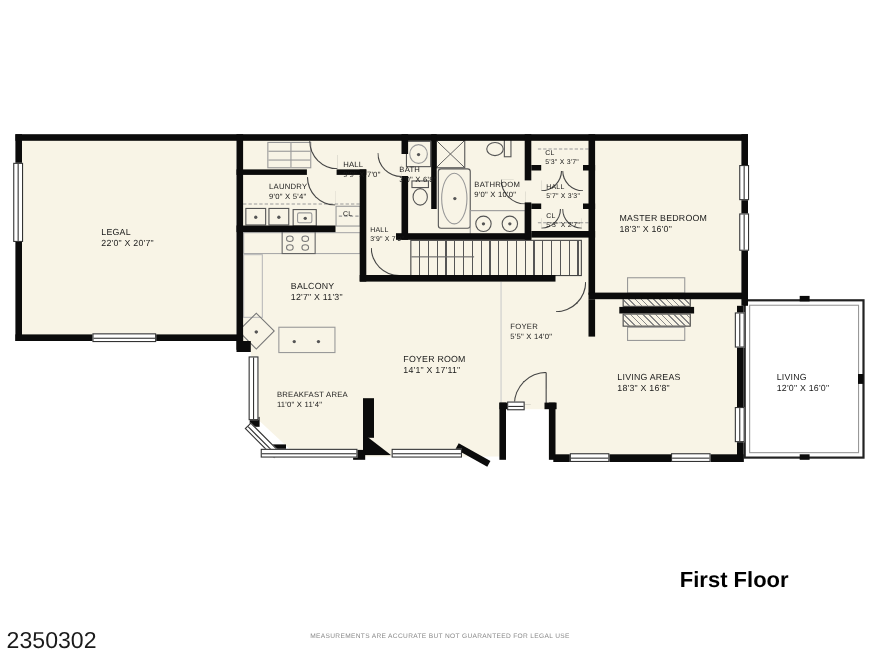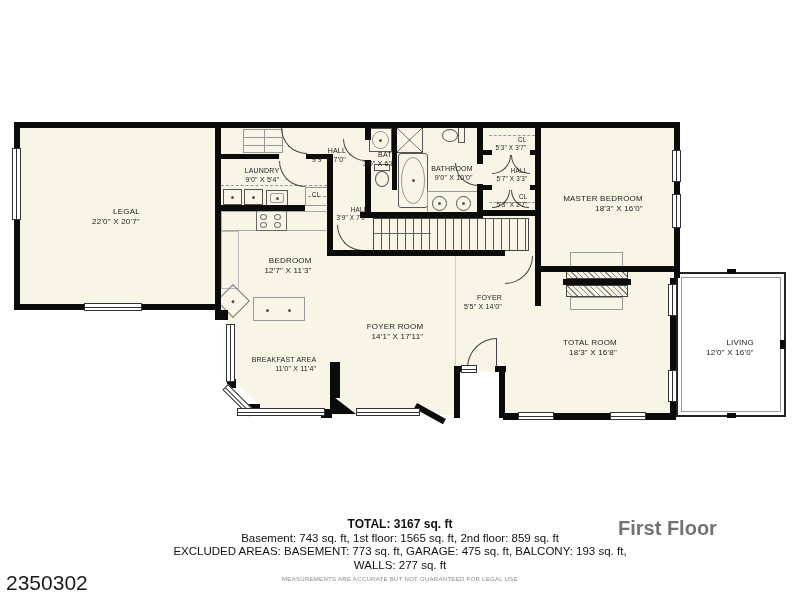--- a/index.html
+++ b/index.html
@@ -17,29 +17,29 @@
   .dot::after{content:"";position:absolute;left:50%;top:50%;width:3px;height:3px;margin:-1.5px 0 0 -1.5px;background:#555;border-radius:50%;}
   .arc{position:absolute;z-index:5;box-sizing:border-box;border:0 solid #444;}
   .arc.bl{border-left-width:1px;border-bottom-width:1px;border-bottom-left-radius:100% 100%;}
   .arc.br{border-right-width:1px;border-bottom-width:1px;border-bottom-right-radius:100% 100%;}
   .arc.tl{border-left-width:1px;border-top-width:1px;border-top-left-radius:100% 100%;}
   .hatch{position:absolute;box-sizing:border-box;border:1px solid #444;z-index:6;
     background:repeating-linear-gradient(45deg,#f8f4e6 0 3px,#888 3px 4px);}
   .dash{position:absolute;border-top:1px dashed #999;z-index:5;}
   .stairs{position:absolute;box-sizing:border-box;border:1px solid #444;z-index:5;
     background:repeating-linear-gradient(90deg,transparent 0 7px,#555 7px 8px);}
-  .rl{position:absolute;transform:translateX(-50%);text-align:right;color:#1a1a1a;white-space:nowrap;z-index:30;letter-spacing:.2px;}
+  .rl{position:absolute;transform:translateX(-50%);text-align:left;color:#1a1a1a;white-space:nowrap;z-index:30;letter-spacing:.2px;}
   .rl .rn,.rl .rd{pointer-events:none;}
   .lg{font-size:8px;line-height:10px;}
   .sm{font-size:7px;line-height:9px;}
   .xs{font-size:6.3px;line-height:8px;}
   .summary{position:absolute;left:0;width:800px;top:518px;text-align:center;font-size:11.5px;line-height:13.5px;color:#111;z-index:40;}
   .summary .total{font-weight:bold;font-size:12px;}
   .disclaimer{position:absolute;left:0;width:800px;top:576px;text-align:center;font-size:6px;color:#8a8a8a;letter-spacing:.3px;z-index:40;}
-  .floor-title{position:absolute;left:618px;top:517px;font-size:20px;font-weight:bold;color:#737373;z-index:40;}
+  .floor-title{position:absolute;left:618px;top:517px;font-size:20px;font-weight:bold;color:#000000;z-index:40;}
   .listing-id{position:absolute;left:6px;top:571px;font-size:21px;color:#1a1a1a;z-index:40;}
 </style>
 </head>
 <body>
 
 <div id="stage">
   <div id="plan">
 
     <div class="wh" style="left:214px;top:380px;width:50px;height:38px;clip-path:polygon(38% 0,100% 76%,100% 100%,0 100%,0 0);"></div>
 
@@ -160,40 +160,40 @@
     </div>
     <div class="rl lg" style="left:603px;top:194px">
       <div class="rn">MASTER BEDROOM</div>
       <div class="rd">18'3" X 16'0"</div>
     </div>
     <div class="rl xs" style="left:352px;top:206px">
       <div class="rn">HALL</div>
       <div class="rd">3'9" X 7'0"</div>
     </div>
     <div class="rl lg" style="left:288px;top:256px">
-      <div class="rn">BEDROOM</div>
+      <div class="rn">BALCONY</div>
       <div class="rd">12'7" X 11'3"</div>
     </div>
     <div class="rl xs" style="left:316px;top:191px">
       <div class="rn">CL</div>
     </div>
     <div class="rl sm" style="left:483px;top:293px">
       <div class="rn">FOYER</div>
       <div class="rd">5'5" X 14'0"</div>
     </div>
     <div class="rl lg" style="left:395px;top:322px">
       <div class="rn">FOYER ROOM</div>
       <div class="rd">14'1" X 17'11"</div>
     </div>
     <div class="rl sm" style="left:284px;top:355px">
       <div class="rn">BREAKFAST AREA</div>
       <div class="rd">11'0" X 11'4"</div>
     </div>
     <div class="rl lg" style="left:590px;top:338px">
-      <div class="rn">TOTAL ROOM</div>
+      <div class="rn">LIVING AREAS</div>
       <div class="rd">18'3" X 16'8"</div>
     </div>
     <div class="rl lg" style="left:730px;top:338px">
       <div class="rn">LIVING</div>
       <div class="rd">12'0" X 16'0"</div>
     </div>
   <div class="f" style="left: 17px; top: 125px; width: 198px; height: 182px;"></div>
       <div class="f" style="left: 218px; top: 125px; width: 456px; height: 290px;"></div>
       <div class="wh" style="left: 214px; top: 318px; width: 14px; height: 100px;"></div>
       <div class="wh" style="left: 460px; top: 372px; width: 39px; height: 45px;"></div>
@@ -239,22 +239,16 @@
       <div class="win winh" style="left: 610px; top: 412px; width: 36px; height: 8px;"></div>
       <div class="win winh" style="left: 461px; top: 365px; width: 16px; height: 8px;"></div>
       <div class="win winv" style="left: 12px; top: 148px; width: 9px; height: 72px;"></div>
       <div class="win winv" style="left: 226px; top: 324px; width: 9px; height: 58px;"></div>
       <div class="win winv" style="left: 672px; top: 150px; width: 9px; height: 32px;"></div>
       <div class="win winv" style="left: 672px; top: 194px; width: 9px; height: 34px;"></div>
       <div class="win winv" style="left: 668px; top: 284px; width: 9px; height: 32px;"></div>
       <div class="win winv" style="left: 668px; top: 370px; width: 9px; height: 32px;"></div>
     </div>
 
-  <div class="summary">
-    <div class="total">TOTAL: 3167 sq. ft</div>
-    <div>Basement: 743 sq. ft, 1st floor: 1565 sq. ft, 2nd floor: 859 sq. ft</div>
-    <div>EXCLUDED AREAS: BASEMENT: 773 sq. ft, GARAGE: 475 sq. ft, BALCONY: 193 sq. ft,</div>
-    <div>WALLS: 277 sq. ft</div>
-  </div>
   <div class="disclaimer">MEASUREMENTS ARE ACCURATE BUT NOT GUARANTEED FOR LEGAL USE</div>
   <div class="floor-title">First Floor</div>
   <div class="listing-id">2350302</div>
 </div>
 
 </body></html>

